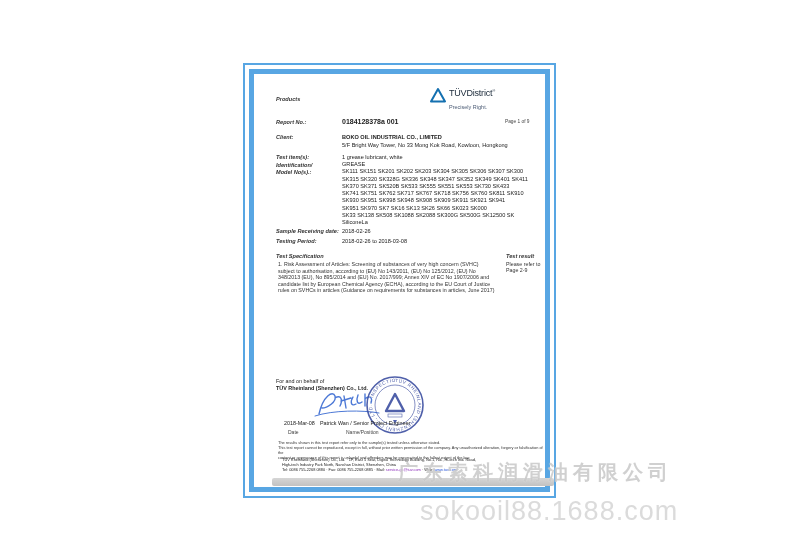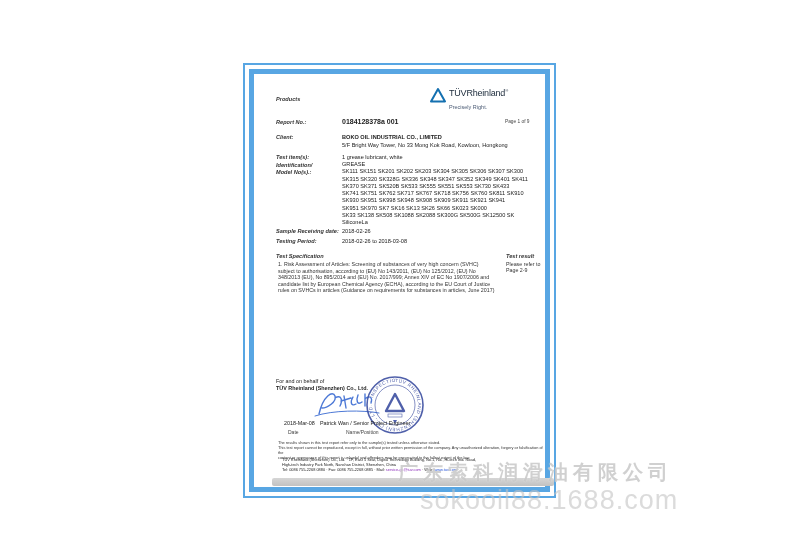--- a/index.html
+++ b/index.html
@@ -55,21 +55,21 @@
   .footer-links { white-space:nowrap; }
   .mail-link { color:#8a2bb8; }
   .web-link { color:#1f4fd8; }
   .gray-band { position:absolute; left:14px; top:400px; width:282px; height:8px;
                background:linear-gradient(#d6d6d6,#c2c2c2); border-radius:2px; }
 
   
   .wm-cn { position:absolute; left:398px; top:459px; font-size:20px; letter-spacing:5px;
            color:rgba(170,170,170,0.55); font-weight:bold;
            text-shadow:0 0 1px rgba(255,255,255,0.8); white-space:nowrap; z-index:9; }
-  .wm-en { position:absolute; left:420px; top:485px; font-size:27px; letter-spacing:1px;
+  .wm-en { position:absolute; left:420px; top:496px; font-size:27px; letter-spacing:1px;
            color:rgba(195,195,195,0.6); white-space:nowrap; z-index:9; }
 </style>
 </head>
 <body>
 
 <div class="canvas">
 
   <div class="cert">
     <div class="cert-inner-frame"></div>
 
@@ -77,21 +77,21 @@
 
       <div class="abs products lbl">Products</div>
 
       <div class="abs logo">
         <div class="logo-row">
           <svg class="logo-tri" viewBox="0 0 32 30">
             <path d="M16 2 L30 27 L2 27 Z" fill="none" stroke="#1470b0" stroke-width="4" stroke-linejoin="round"></path>
             <path d="M16 9 L24 23 L8 23 Z" fill="#ffffff" stroke="none"></path>
           </svg>
           <div>
-            <div class="logo-text"><b>TÜV</b><span>Rheinland</span><span class="logo-reg">®</span></div>
+            <div class="logo-text"><b>TÜV</b><span>District</span><span class="logo-reg">®</span></div>
           </div>
         </div>
         <div class="tagline">Precisely Right.</div>
       </div>
 
       <div class="abs pageno">Page 1 of 9</div>
 
       <div class="abs f-label lbl" style="top:41px">Report No.:</div>
       <div class="abs f-value val bold" style="top:40px; font-size:7px">0184128378a 001</div>
 

